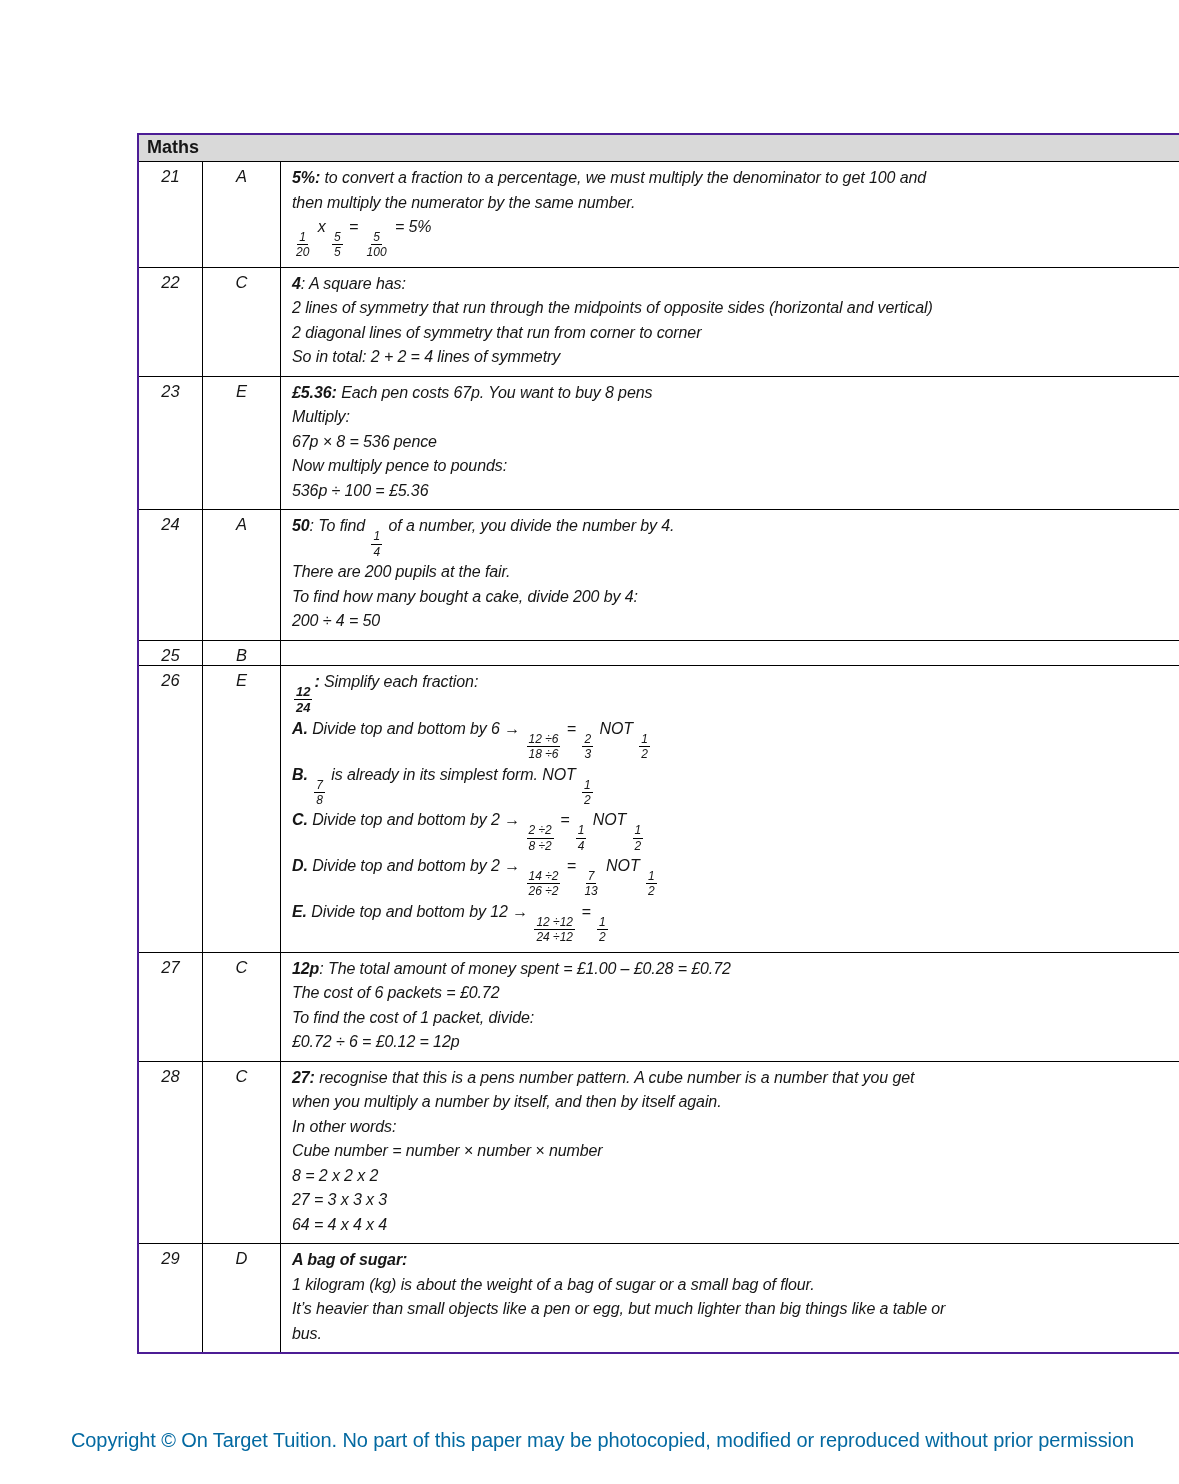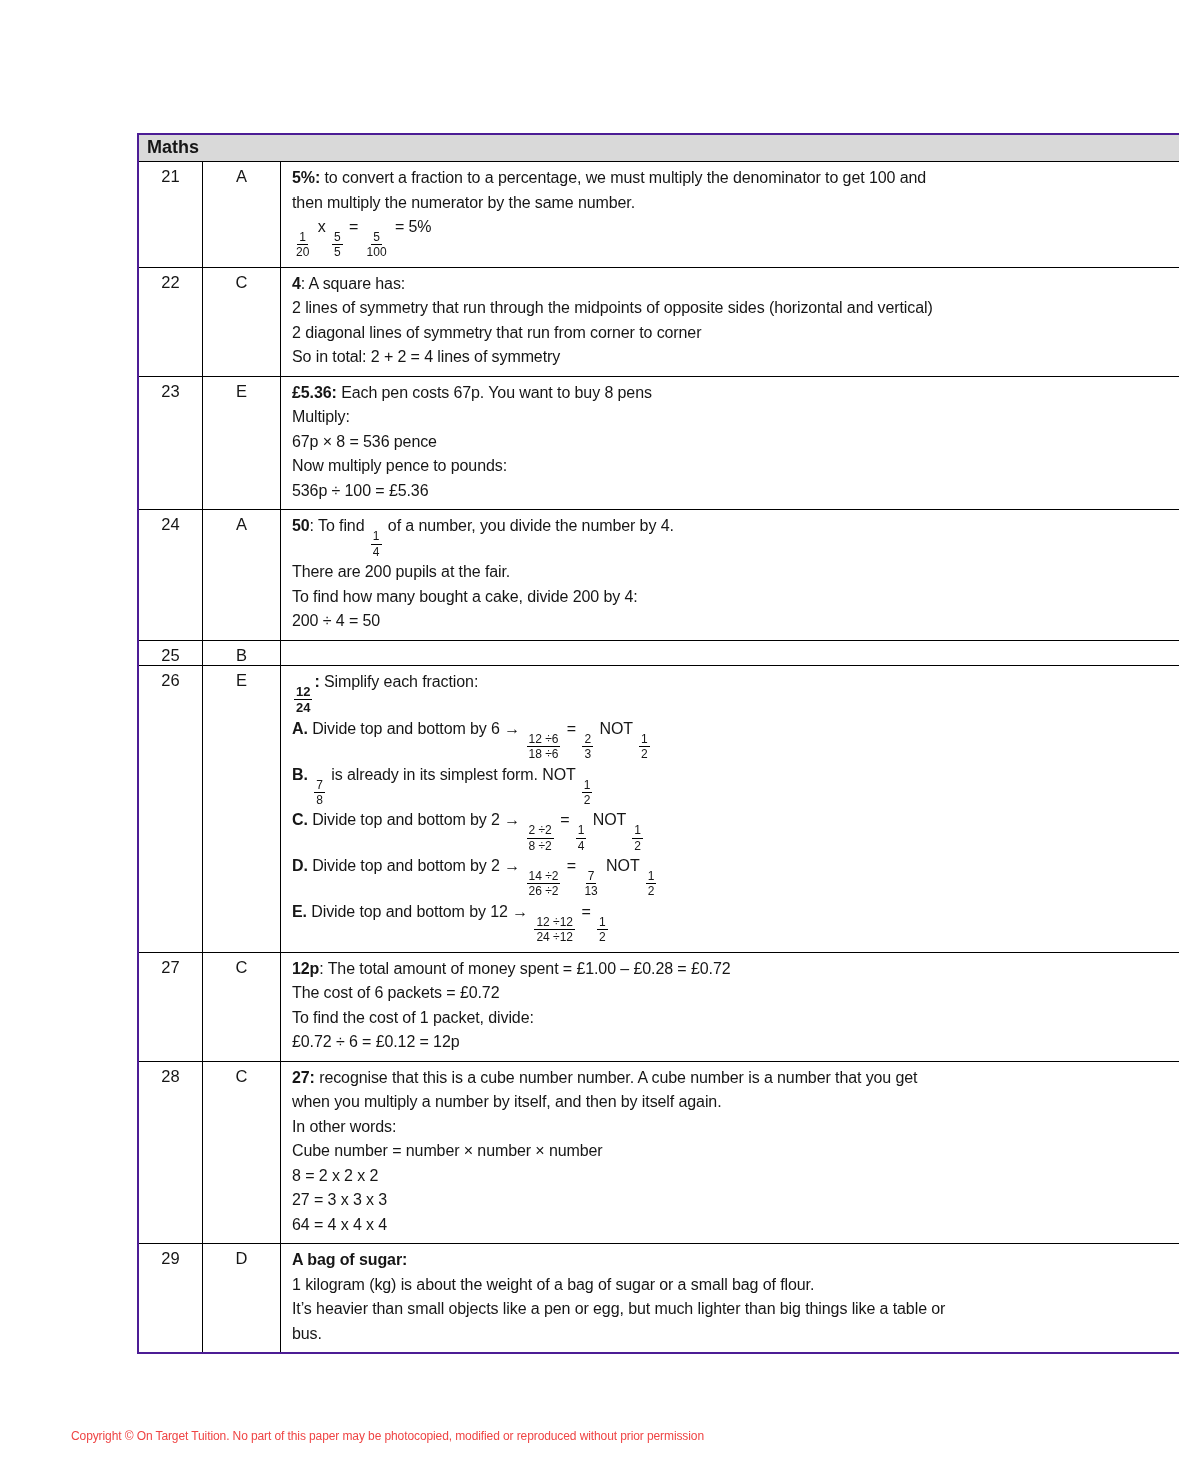--- a/index.html
+++ b/index.html
@@ -13,21 +13,21 @@
     position: absolute; left: 137px; top: 133px; width: 1120px;
     border: 2px solid #4c1d95;
   }
   .thead {
     background: #d9d9d9;
     font-weight: 700; font-size: 18px; line-height: 21px;
     padding: 2px 8px 3px 8px;
     border-bottom: 0;
   }
   .trow { display: flex; border-top: 1.8px solid #000; }
-  .cell { min-height: 100%; }
+  .cell { min-height: 100%; font-style: italic; }
   .c-num {
     width: 64px; flex: none; border-right: 1.8px solid #000;
     text-align: center; padding-top: 5px; font-size: 16.5px;
   }
   .c-ans {
     width: 78px; flex: none; border-right: 1.8px solid #000;
     text-align: center; padding-top: 5px; font-size: 16.5px;
   }
   .c-exp {
     flex: 1; padding: 4px 8px 6px 11px;
@@ -38,21 +38,21 @@
   .frac {
     display: inline-flex; flex-direction: column; align-items: center;
     vertical-align: -9px; font-size: 12px; line-height: 1.2;
     letter-spacing: 0; margin: 1px 2px; text-align: center;
   }
   .frac .num { border-bottom: 1.4px solid #000; padding: 0 2px; }
   .frac .den { padding: 0 2px; }
   .frac.boldfrac { font-weight: 700; font-size: 13px; }
   .footer {
     position: absolute; left: 71px; top: 1429px;
-    font-size: 12px; color: #ef4444; letter-spacing: -0.1px;
+    font-size: 20px; color: #0369a1; letter-spacing: -0.1px;
   }
 </style>
 </head>
 <body>
 
 <div class="answer-table">
   <div class="thead">Maths</div>
   <div>
       <div class="trow">
         <div class="cell c-num">21</div>
@@ -171,21 +171,21 @@
           <div class="line"><span class="bold">12p</span><span>: The total amount of money spent = £1.00 – £0.28 = £0.72</span></div>
           <div class="line"><span>The cost of 6 packets = £0.72</span></div>
           <div class="line"><span>To find the cost of 1 packet, divide:</span></div>
           <div class="line"><span>£0.72 ÷ 6 = £0.12 = 12p</span></div>
         </div>
       </div>
       <div class="trow">
         <div class="cell c-num">28</div>
         <div class="cell c-ans">C</div>
         <div class="cell c-exp">
-          <div class="line"><span class="bold">27:</span><span> recognise that this is a cube number number. A cube number is a number that you get</span></div>
+          <div class="line"><span class="bold">27:</span><span> recognise that this is a pens number pattern. A cube number is a number that you get</span></div>
           <div class="line"><span>when you multiply a number by itself, and then by itself again.</span></div>
           <div class="line"><span>In other words:</span></div>
           <div class="line"><span>Cube number = number × number × number</span></div>
           <div class="line"><span>8 = 2 x 2 x 2</span></div>
           <div class="line"><span>27 = 3 x 3 x 3</span></div>
           <div class="line"><span>64 = 4 x 4 x 4</span></div>
         </div>
       </div>
       <div class="trow">
         <div class="cell c-num">29</div>

